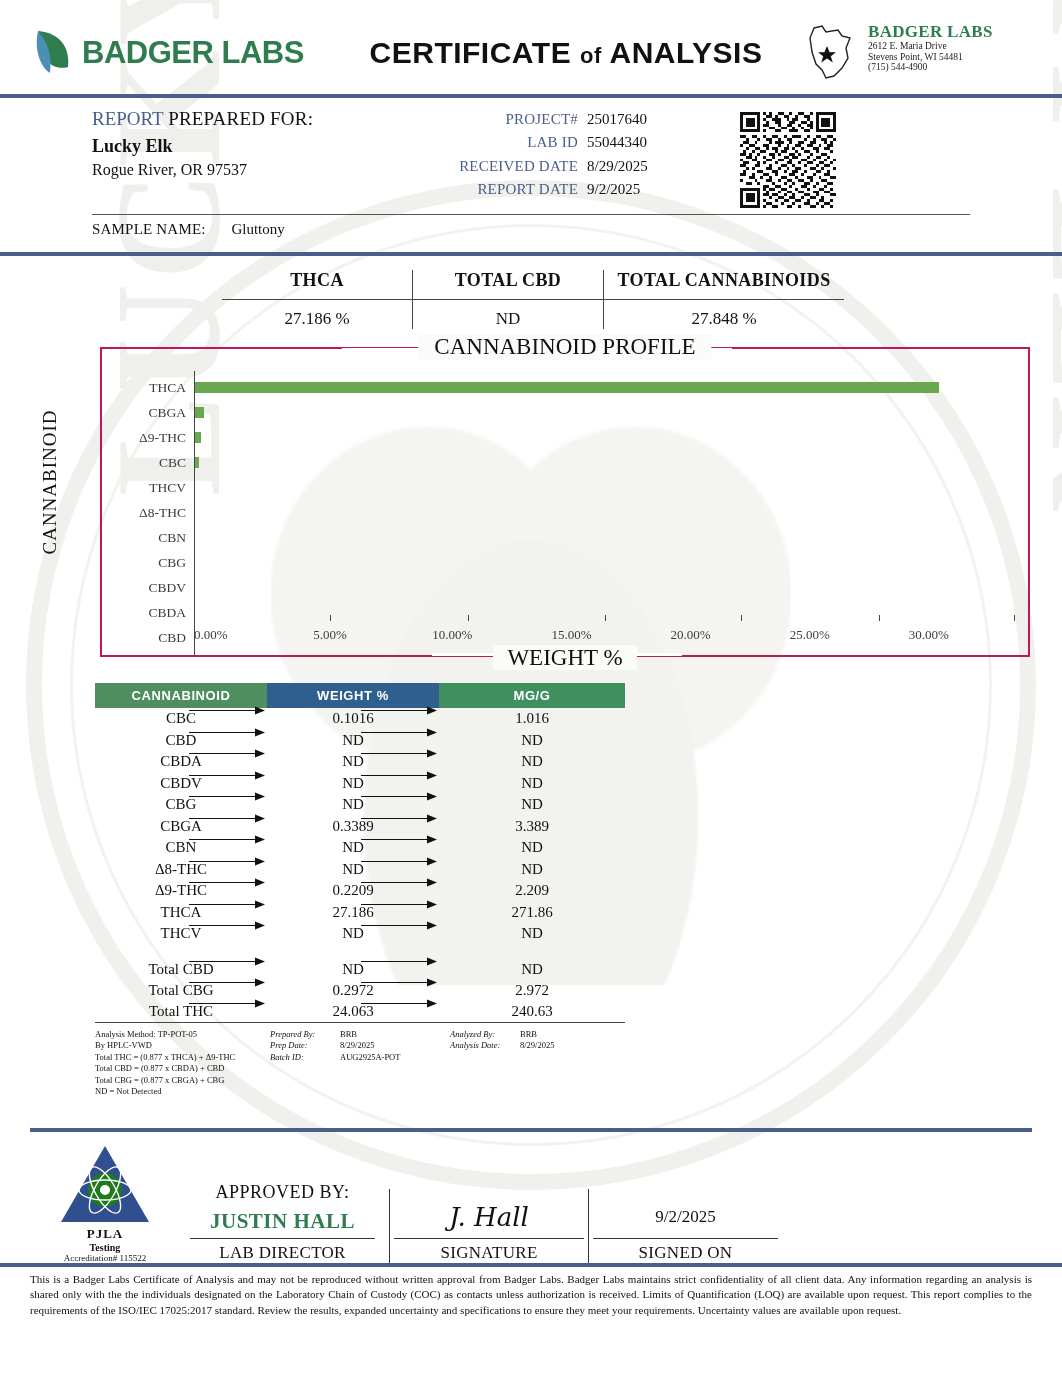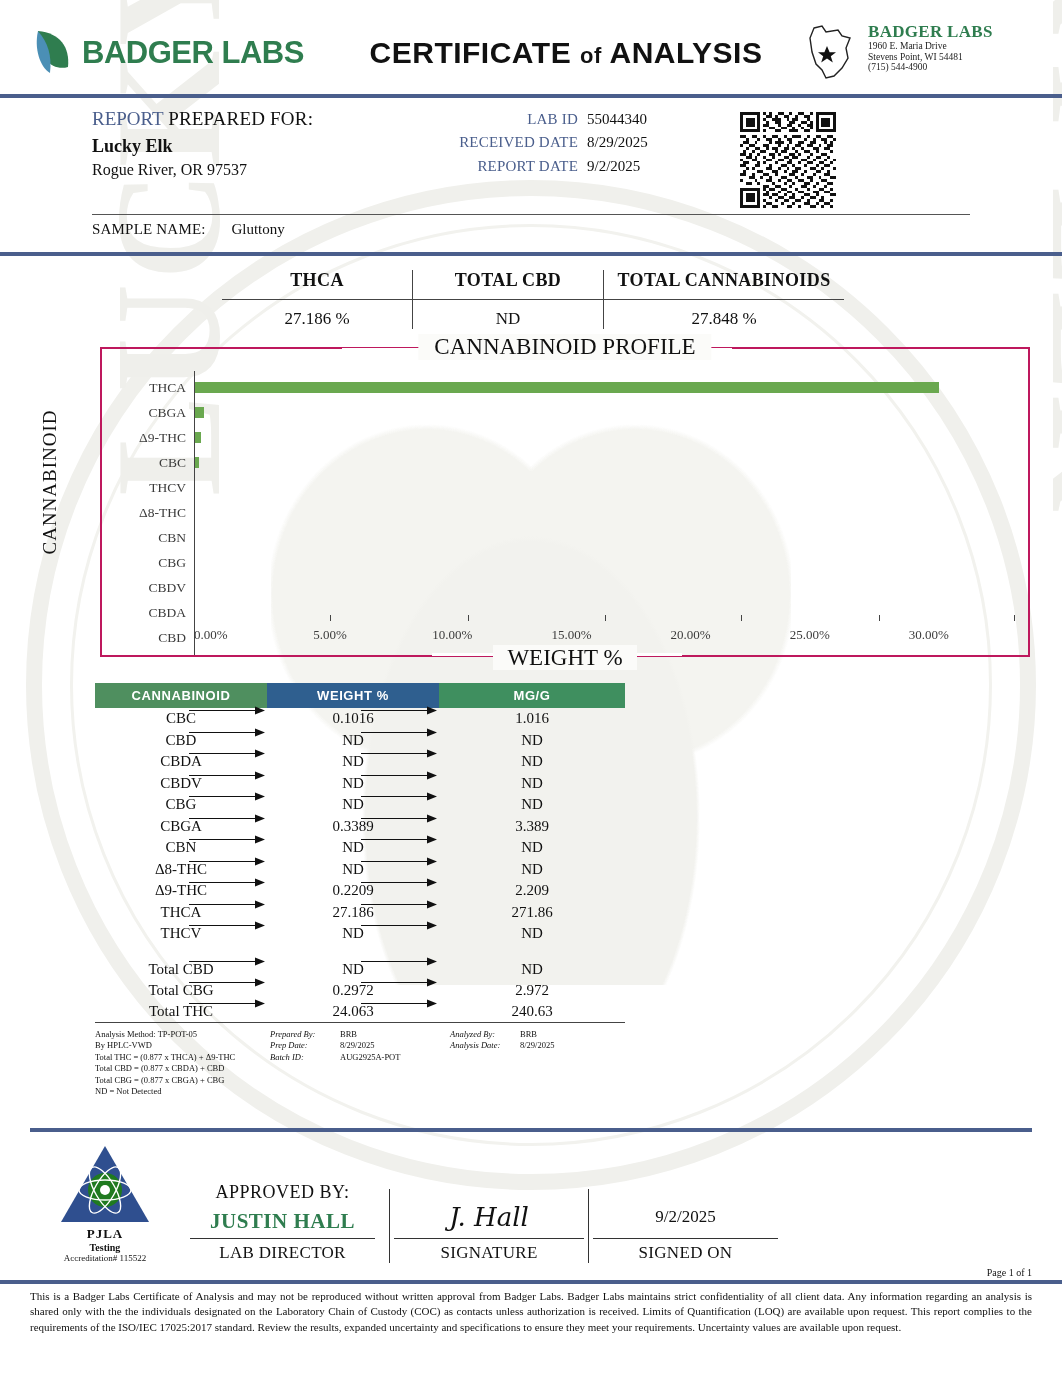--- a/index.html
+++ b/index.html
@@ -249,39 +249,43 @@
       </div>
       <div class="lab-block">
         <span class="wi-map">
           <svg width="58" height="62" viewBox="0 0 58 62">
             <path d="M12 6 L20 4 L24 10 L36 8 L40 14 L48 16 L44 26 L46 36 L40 46 L32 54 L24 56 L20 48 L14 42 L10 30 L8 16 Z" fill="none" stroke="#222" stroke-width="1.4"></path>
             <polygon points="25,24 27.6,30.2 34,30.2 28.8,34.2 30.8,40.4 25,36.6 19.2,40.4 21.2,34.2 16,30.2 22.4,30.2" fill="#111"></polygon>
           </svg>
         </span>
         <span class="lab-txt">
           <div class="lab-name">BADGER LABS</div>
-          <div class="lab-addr">1960 E. Maria Drive</div>
+          <div class="lab-addr">2612 E. Maria Drive</div>
           <div class="lab-addr">Stevens Point, WI 54481</div>
           <div class="lab-addr">(715) 544-4900</div>
         </span>
       </div>
     </div>
     <div class="rule-blue"></div>
 
     <div class="report-sec">
       <div class="rep-row">
         <div class="rep-left">
           <div class="rep-lbl-line">
             <span class="rep">REPORT</span>
             <span class="prep">PREPARED FOR:</span>
           </div>
           <div class="company">Lucky Elk</div>
           <div class="addr">Rogue River, OR 97537</div>
         </div>
         <div class="rep-mid">
+          <div class="meta-row">
+            <span class="meta-lbl">PROJECT#</span>
+            <span class="meta-val">25017640</span>
+          </div>
           <div class="meta-row">
             <span class="meta-lbl">LAB ID</span>
             <span class="meta-val">55044340</span>
           </div>
           <div class="meta-row">
             <span class="meta-lbl">RECEIVED DATE</span>
             <span class="meta-val">8/29/2025</span>
           </div>
           <div class="meta-row">
             <span class="meta-lbl">REPORT DATE</span>
@@ -888,18 +892,17 @@
         <div class="app-role">SIGNATURE</div>
       </div>
       <div class="vline"></div>
       <div class="sign-box">
         <div class="sign-date">9/2/2025</div>
         <div class="app-under"></div>
         <div class="app-role">SIGNED ON</div>
       </div>
     </div>
 
-    <div class="page-of">Page 1 of 1</div>
     <div class="rule-blue-bottom"></div>
     <div class="disclaimer">This is a Badger Labs Certificate of Analysis and may not be reproduced without written approval from Badger Labs. Badger Labs maintains strict confidentiality of all client data. Any information regarding an analysis is shared only with the the individuals designated on the Laboratory Chain of Custody (COC) as contacts unless authorization is received. Limits of Quantification (LOQ) are available upon request. This report complies to the requirements of the ISO/IEC 17025:2017 standard. Review the results, expanded uncertainty and specifications to ensure they meet your requirements. Uncertainty values are available upon request.</div>
 
   </div>
 </div>
 
 </body></html>

